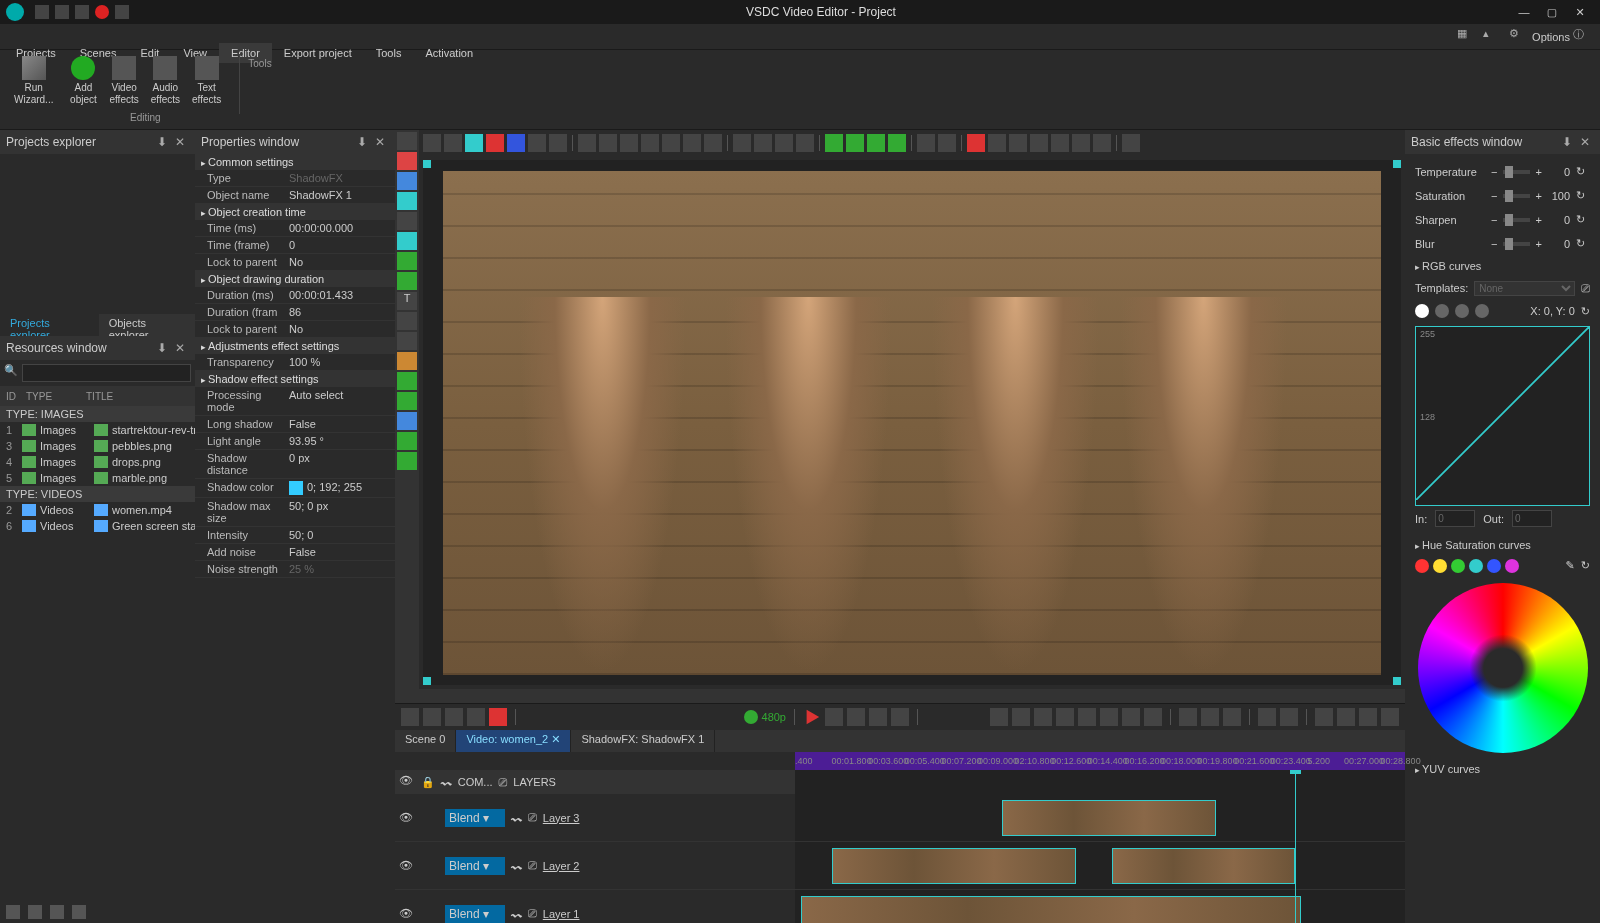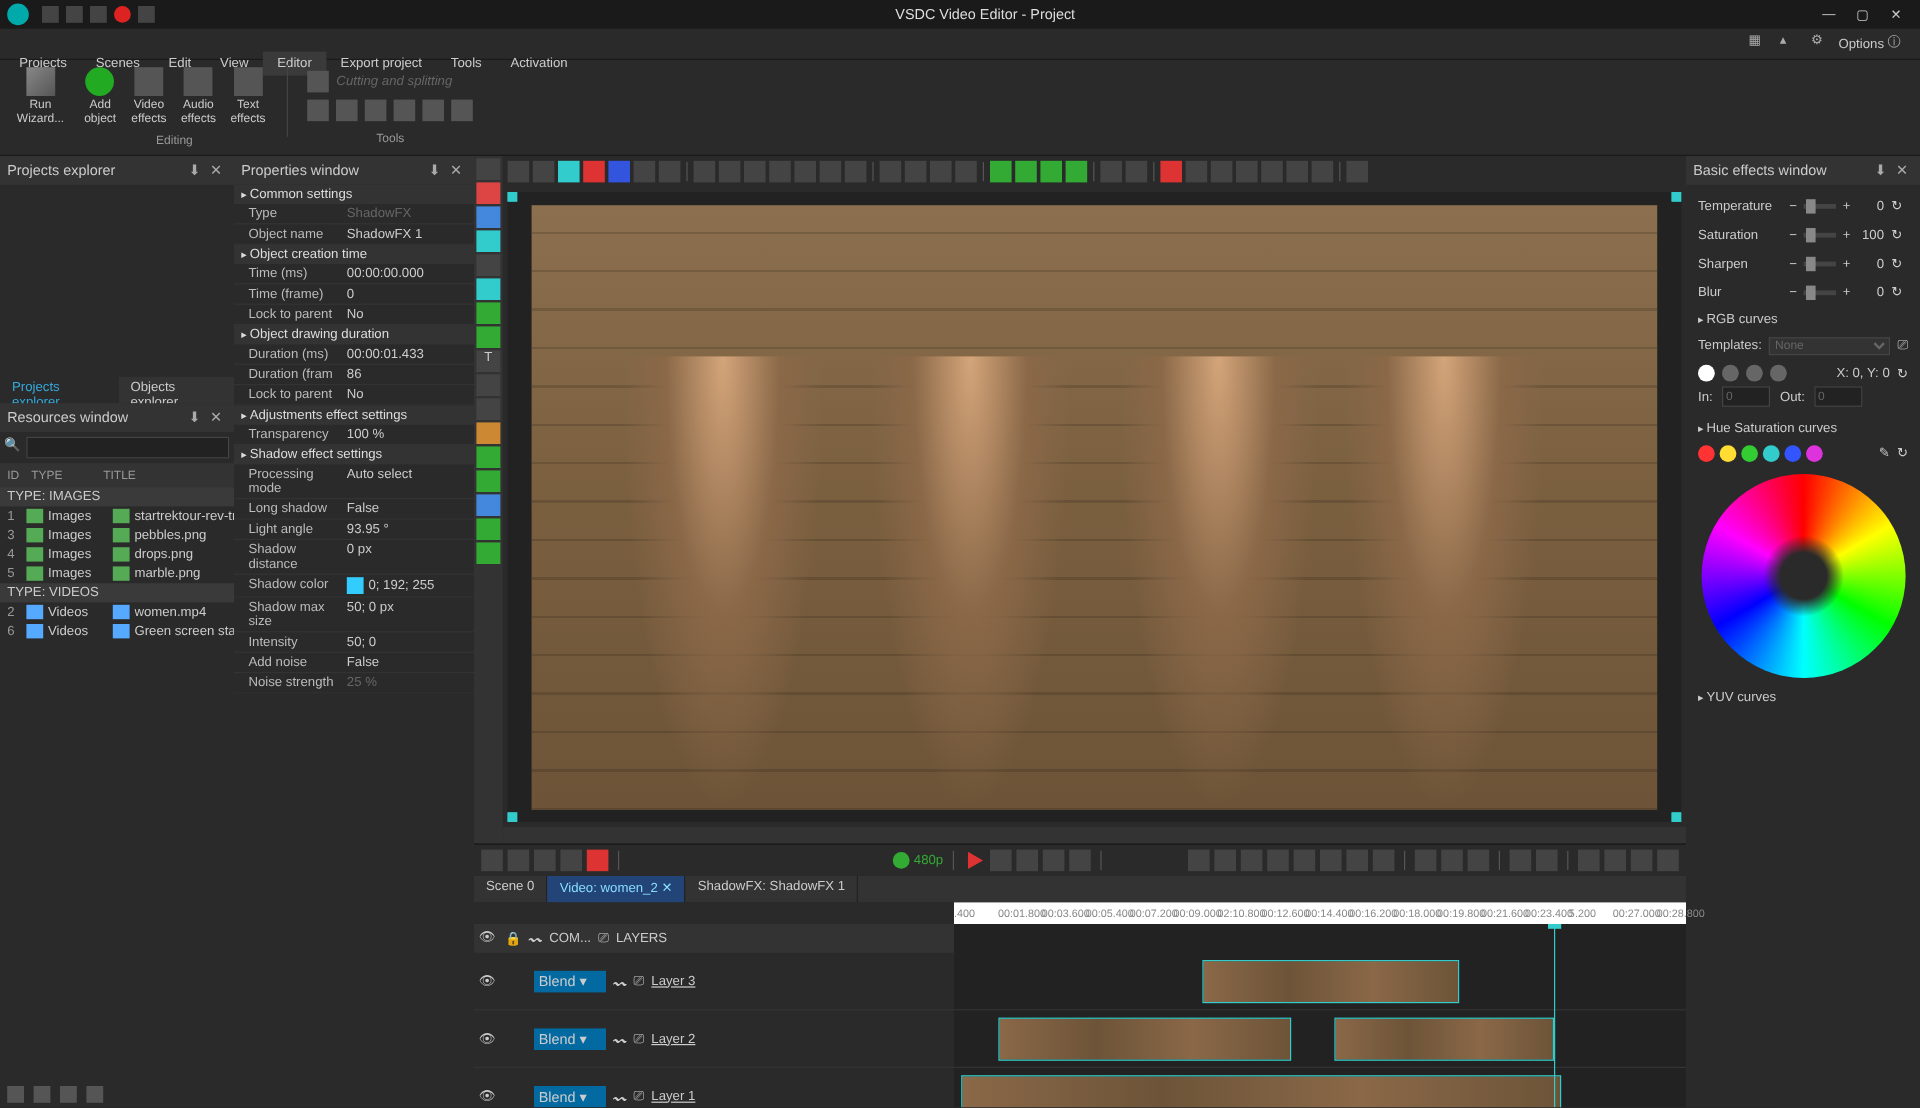--- a/index.html
+++ b/index.html
@@ -95,21 +95,21 @@
 .tlc.red { background: #d33; }
 .tlc-sep { width: 1px; height: 16px; background: #555; margin: 0 4px; }
 .tl-res { color: #3a3; font-size: 11px; }
 .tl-tabs { height: 22px; display: flex; background: #333; }
 .tl-tab { padding: 3px 10px; font-size: 11px; cursor: pointer; border-right: 1px solid #222; }
 .tl-tab.active { background: #247; color: #8df; }
 .tl-body { flex: 1; display: flex; overflow: hidden; }
 .tl-left { width: 400px; background: #2a2a2a; }
 .tl-ruler-row { height: 18px; display: flex; background: #2a2a2a; }
 .tl-ruler-left { width: 400px; }
-.tl-ruler { flex: 1; display: flex; font-size: 9px; color: #888; align-items: center; position: relative; background: #ffffff; }
+.tl-ruler { flex: 1; display: flex; font-size: 9px; color: #888; align-items: center; position: relative; background: #4c1d95; }
 .tl-ruler .tick { position: absolute; }
 .tl-hdr-row { height: 24px; display: flex; align-items: center; background: #333; padding: 0 4px; gap: 6px; }
 .tl-hdr-row .eye { width: 16px; height: 16px; }
 .tl-layer-row { height: 48px; display: flex; align-items: center; padding: 0 4px; gap: 6px; border-bottom: 1px solid #333; }
 .tl-layer-row .blend { width: 60px; background: #0369a1; padding: 2px 4px; font-size: 12px; }
 .tl-layer-row .lname { flex: 1; font-size: 11px; text-decoration: underline; }
 .tl-right { flex: 1; background: #222; position: relative; }
 .tl-track { height: 48px; border-bottom: 1px solid #333; position: relative; }
 .tl-clip { position: absolute; top: 6px; height: 36px; background: linear-gradient(90deg, #8a6848, #6d5438, #8a6848, #6d5438); border: 1px solid #3cc; }
 .playhead { position: absolute; top: 0; bottom: 0; width: 1px; background: #3cc; left: 82%; }
@@ -200,34 +200,20 @@
       <div class="rbtn">
         <div class="ricon-lg"></div>
         <div class="lbl" style="white-space:pre-line">Text
 effects </div>
       </div>
     </div>
     <div class="glabel">Editing</div>
   </div>
   <div style="width:1px;background:#444;margin:0 8px;height:60px"></div>
   <div class="rgroup">
-    <div class="rtools">
-      <div class="trow">
-        <div class="tico"></div>
-        <span class="ttext">Cutting and splitting</span>
-      </div>
-      <div class="trow">
-        <div class="tico"></div>
-        <div class="tico"></div>
-        <div class="tico"></div>
-        <div class="tico"></div>
-        <div class="tico"></div>
-        <div class="tico"></div>
-      </div>
-    </div>
     <div class="glabel">Tools</div>
   </div>
 </div>
 
 <div class="main">
 
   <div class="col col-left">
     <div class="panel-h">
       <span>Projects explorer</span>
       <div class="hspace"></div>
@@ -657,20 +643,27 @@
       </div>
       <div class="fx-dots">
         <div class="fx-dot w"></div>
         <div class="fx-dot"></div>
         <div class="fx-dot"></div>
         <div class="fx-dot"></div>
         <span style="flex:1"></span>
         <span>X: 0, Y: 0</span>
         <span>↻</span>
       </div>
+      <div class="fx-curve">
+        <svg class="diag" viewBox="0 0 100 100" preserveAspectRatio="none">
+            <line x1="0" y1="100" x2="100" y2="0" stroke="#3cc" stroke-width="1"></line>
+          </svg>
+        <span style="position:absolute;top:2px;left:4px;font-size:9px;color:#888">255</span>
+        <span style="position:absolute;top:48%;left:4px;font-size:9px;color:#888">128</span>
+      </div>
       <div class="fx-io">
         <span>In:</span>
         <input value="0" style="">
         <span>Out:</span>
         <input value="0" style="">
       </div>
       <div class="fx-section" style="margin-top:8px">Hue Saturation curves</div>
       <div class="hue-dots" style="justify-content:space-between">
         <div style="display:flex;gap:4px">
           <div class="hd" style="background:#f33"></div>

